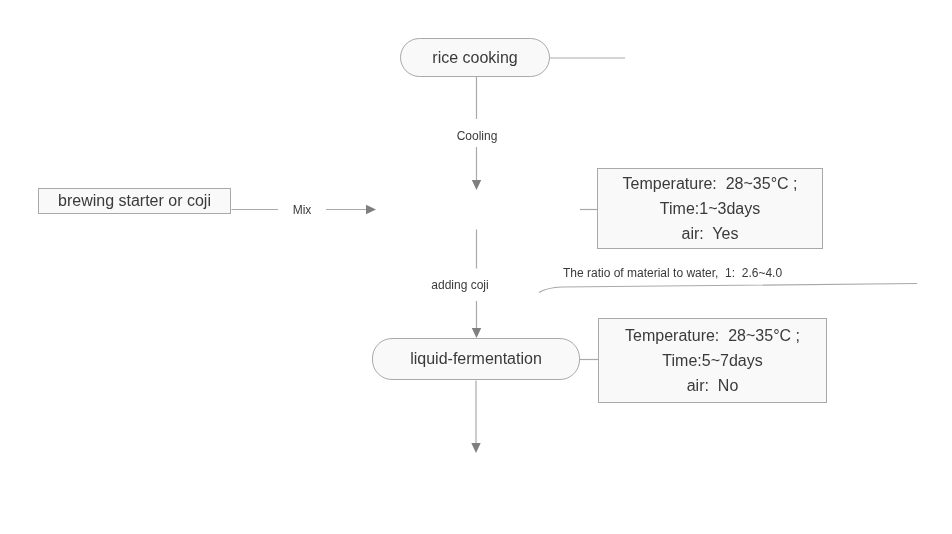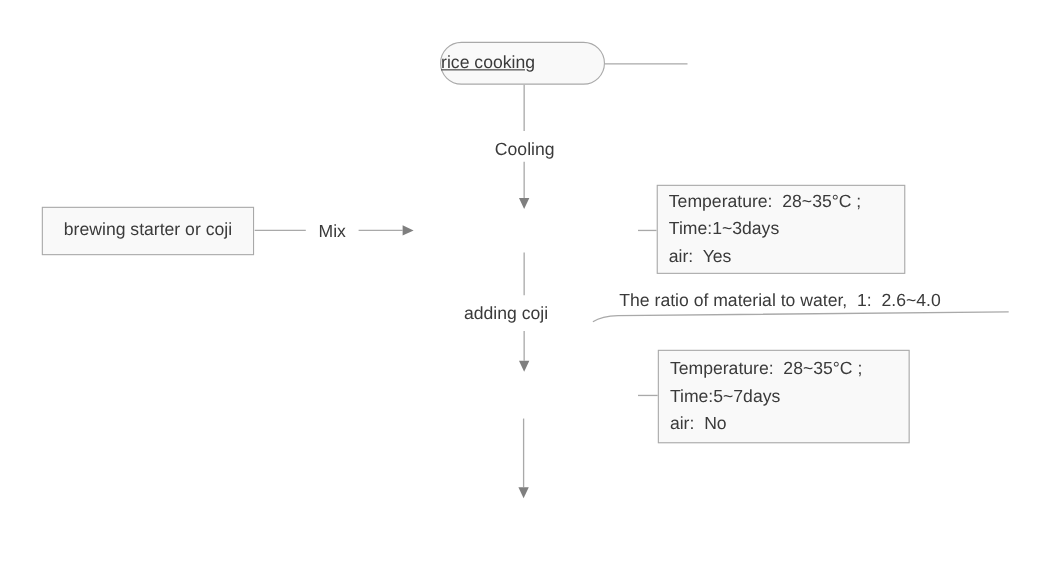--- a/index.html
+++ b/index.html
@@ -31,43 +31,44 @@
   .wire { stroke: var(--line-color); stroke-width: 1.2; fill: none; }
   .arrowhead { fill: var(--arrow-color); stroke: none; }
   .node, .rect, .info {
     position: absolute;
     box-sizing: border-box;
     background: var(--node-fill);
     border: 1px solid var(--node-border);
     font-size: 16px;
     white-space: pre;
     color: var(--text-color);
+    align-items: center;
   }
   .node {
     border-radius: 20px;
     display: flex;
     align-items: center;
-    text-decoration: underline;
+    justify-content: center;
   }
   .rect {
     display: flex;
     align-items: center;
     justify-content: center;
   }
   .info {
     display: flex;
     flex-direction: column;
     justify-content: center;
     padding: 2px 10px;
     line-height: 25px;
   }
   .info span { display: block; }
   .edge-label {
     position: absolute;
-    font-size: 16px;
+    font-size: 12px;
     white-space: pre;
     color: var(--text-color);
     line-height: 19px;
   }
   .centered { transform: translateX(-50%); }
 </style>
 </head>
 <body>
 
 <div class="canvas">
@@ -92,23 +93,26 @@
     <polygon class="arrowhead" points="471.3,443 480.7,443 476,453"></polygon>
 
     <path class="wire" d="M917,283.5 L562,287 Q547,287.5 539,292.5"></path>
   </svg>
 
   <div class="node" style="left:400px; top:38px; width:150px; height:39px;">
     <span>rice cooking</span>
   </div>
 
 
+  <div class="node" style="left:372px; top:338px; width:208px; height:42px;">
+    <span>liquid-fermentation</span>
+  </div>
 
 
-  <div class="rect" style="left:38px; top:188px; width:193px; height:44px;">
+  <div class="rect" style="left:38px; top:188px; width:193px; height:26px;">
     <span>brewing starter or coji</span>
   </div>
 
 
   <div class="info" style="left:597px; top:168px; width:226px; height:81px;">
     <span>Temperature:  28~35°C ;</span>
     <span>Time:1~3days</span>
     <span>air:  Yes</span>
   </div>
 

